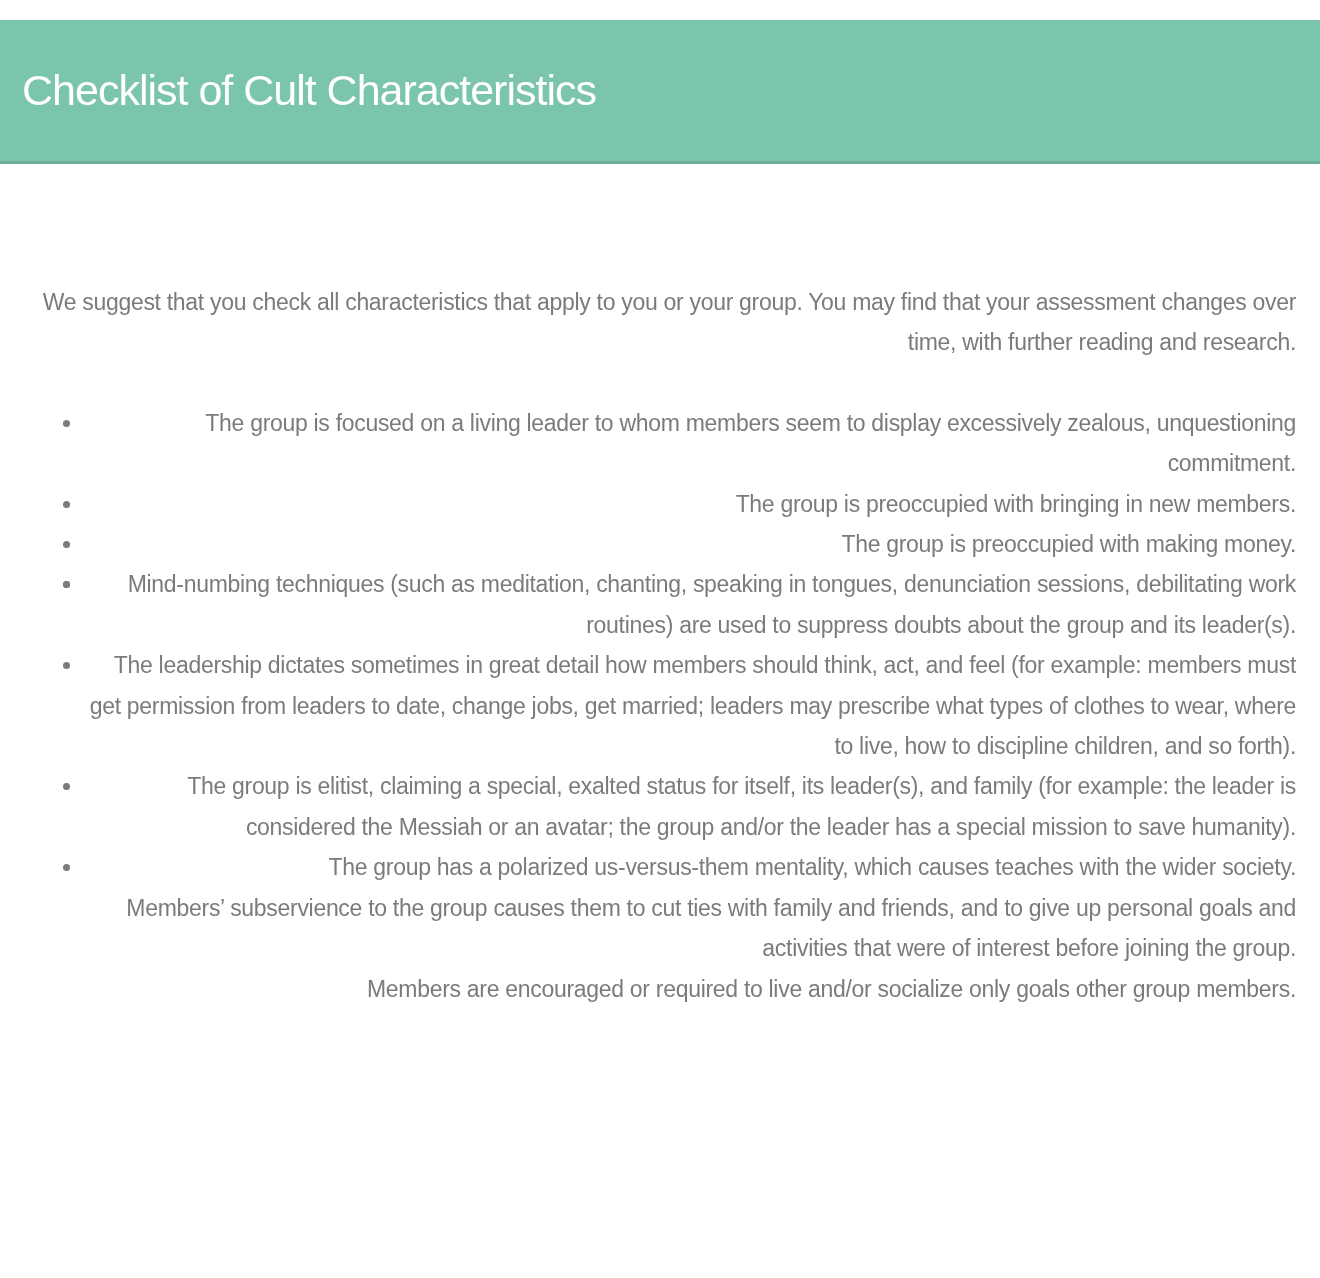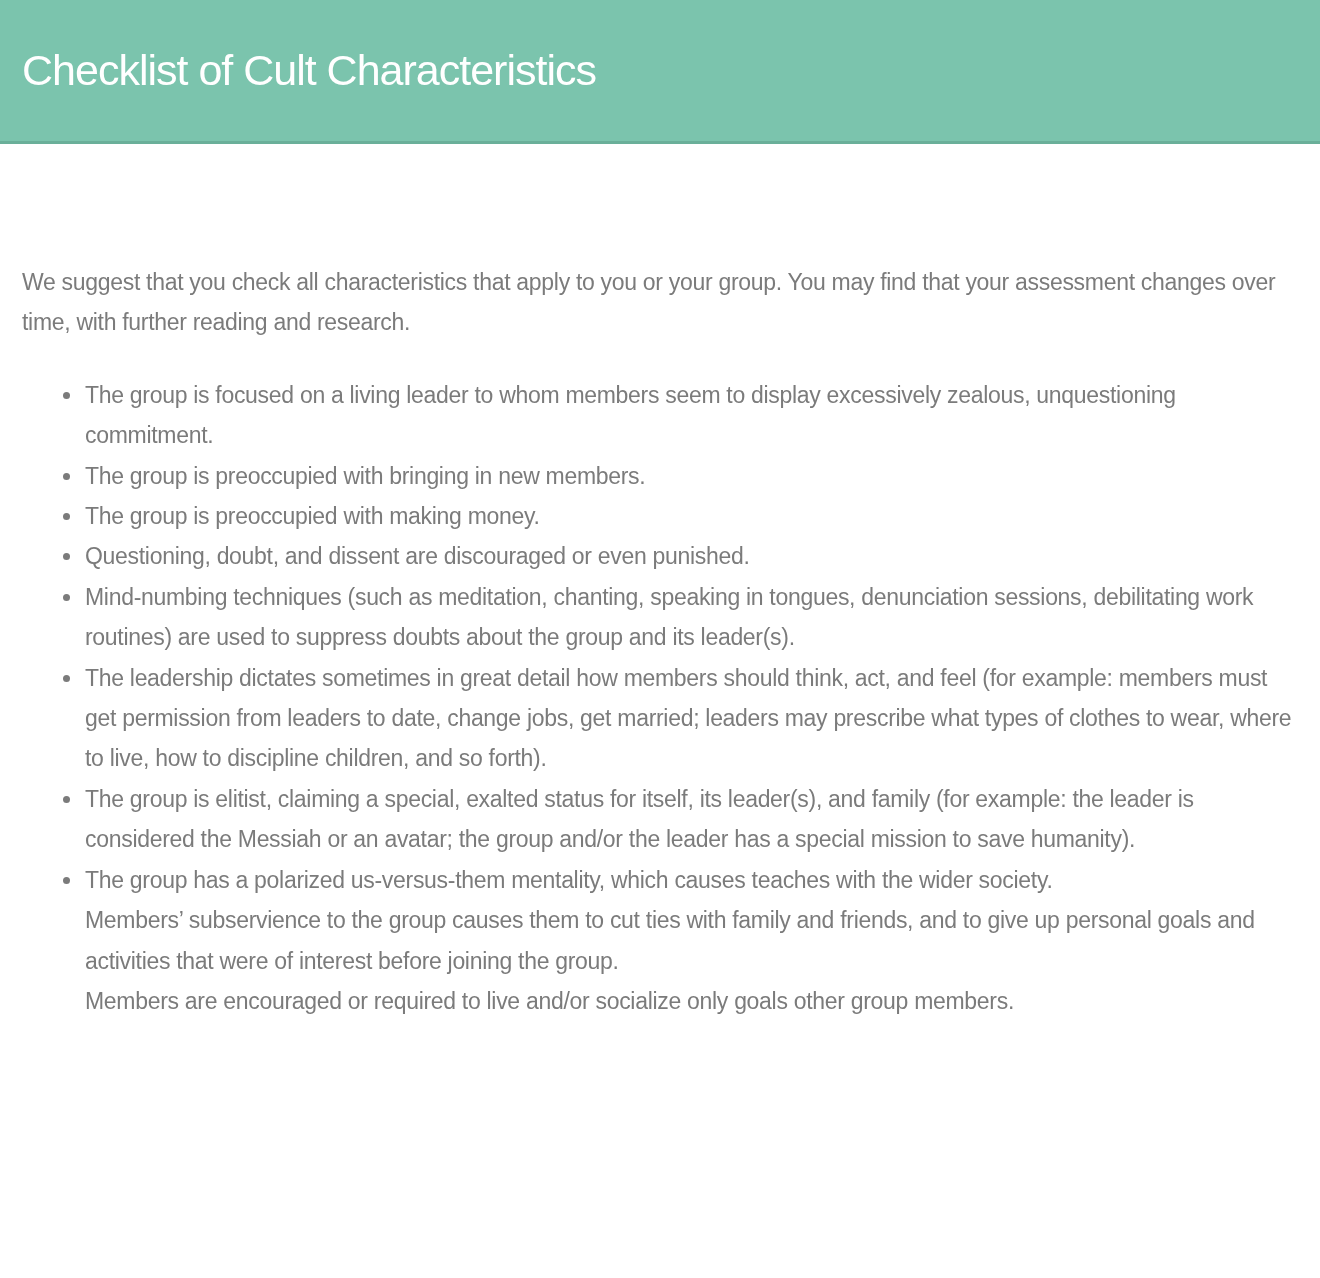--- a/index.html
+++ b/index.html
@@ -17,46 +17,49 @@
   }
 
   
   .banner {
     box-sizing: border-box;
     height: 144px;
     background: var(--banner-bg, #7bc4ad);
     border-bottom: 3px solid var(--banner-border, #6aaf99);
     display: flex;
     align-items: center;
+    margin-top: 20px;
   }
   .banner h1 {
     margin: 0;
     padding-left: 22px;
     font-size: 43px;
     font-weight: 400;
     letter-spacing: -1px;
     color: var(--banner-text, #ffffff);
   }
 
   
   .content {
     box-sizing: border-box;
     padding: 118px 24px 15px 22px;
     color: var(--body-text, #7b7b7b);
     font-size: 23px;
     letter-spacing: -0.3px;
     line-height: 40.4px;
   }
   .intro {
-    margin: 0 0 32px 0;
+    margin: 0 0 40px 0;
+    text-align: right;
   }
   .checklist {
     margin: 0;
     padding: 0 0 0 41px;
     list-style: none;
+    text-align: right;
   }
   .checklist .item {
     position: relative;
     padding-left: 22px;
   }
   .checklist .dot {
     position: absolute;
     left: 0;
     top: 17px;
     width: 7px;
@@ -71,21 +74,21 @@
 <header class="banner">
   <h1>Checklist of Cult Characteristics</h1>
 </header>
 
 <main class="content">
   <p class="intro">We suggest that you check all characteristics that apply to you or your group. You may find that your assessment changes over time, with further reading and research.</p>
   <ul class="checklist">
       <li class="item"><span class="dot"></span><span class="txt">The group is focused on a living leader to whom members seem to display excessively zealous, unquestioning commitment.</span></li>
       <li class="item"><span class="dot"></span><span class="txt">The group is preoccupied with bringing in new members.</span></li>
       <li class="item"><span class="dot"></span><span class="txt">The group is preoccupied with making money.</span></li>
-      <li class="item"><span class="dot"></span><span class="txt">Questioning, doubt, and dissent are discouraged or even punished.</span></li>
+      <li class="item"><span class="dot"></span></li>
       <li class="item"><span class="dot"></span><span class="txt">Mind-numbing techniques (such as meditation, chanting, speaking in tongues, denunciation sessions, debilitating work routines) are used to suppress doubts about the group and its leader(s).</span></li>
       <li class="item"><span class="dot"></span><span class="txt">The leadership dictates sometimes in great detail how members should think, act, and feel (for example: members must get permission from leaders to date, change jobs, get married; leaders may prescribe what types of clothes to wear, where to live, how to discipline children, and so forth).</span></li>
       <li class="item"><span class="dot"></span><span class="txt">The group is elitist, claiming a special, exalted status for itself, its leader(s), and family (for example: the leader is considered the Messiah or an avatar; the group and/or the leader has a special mission to save humanity).</span></li>
       <li class="item"><span class="dot"></span><span class="txt">The group has a polarized us-versus-them mentality, which causes teaches with the wider society.</span></li>
       <li class="item no-bullet"><span class="txt">Members’ subservience to the group causes them to cut ties with family and friends, and to give up personal goals and activities that were of interest before joining the group.</span></li>
       <li class="item no-bullet"><span class="txt">Members are encouraged or required to live and/or socialize only goals other group members.</span></li>
     </ul>
 </main>
 
 </body></html>

